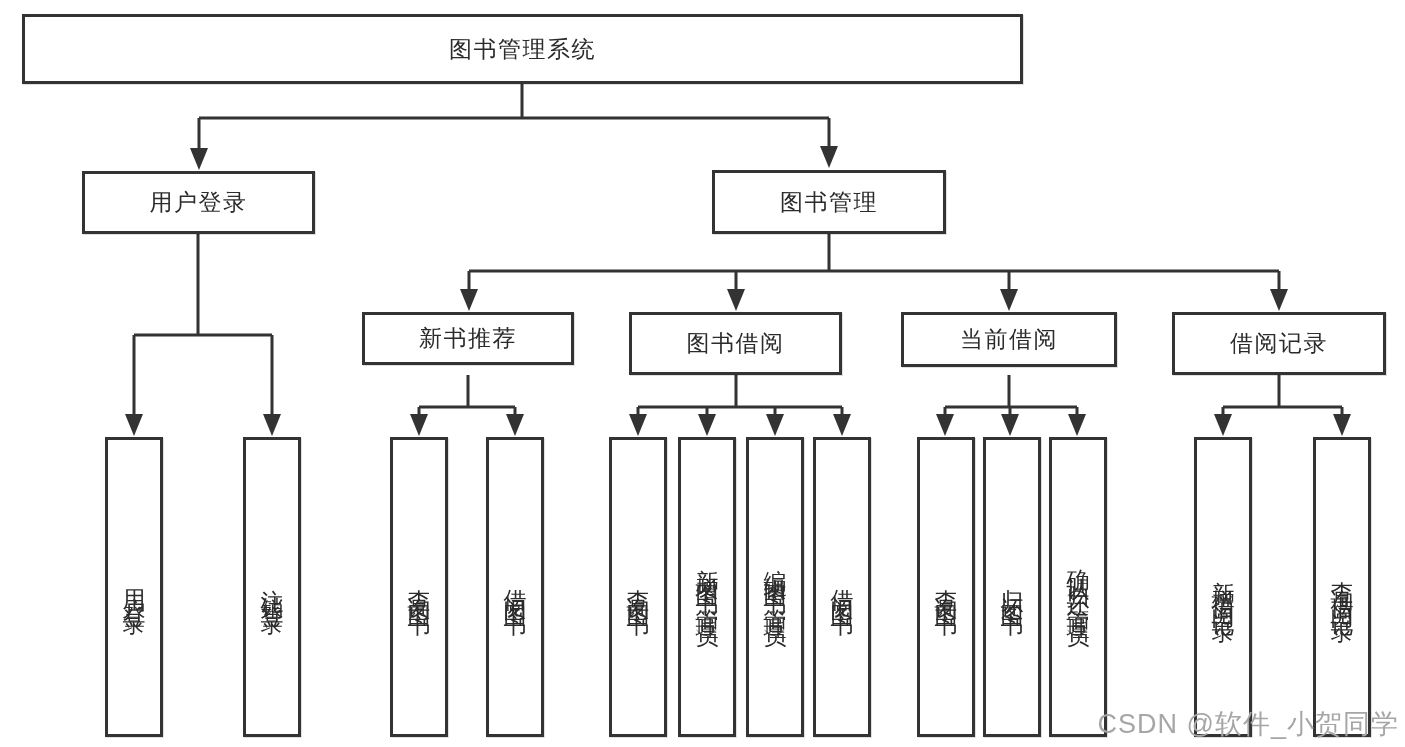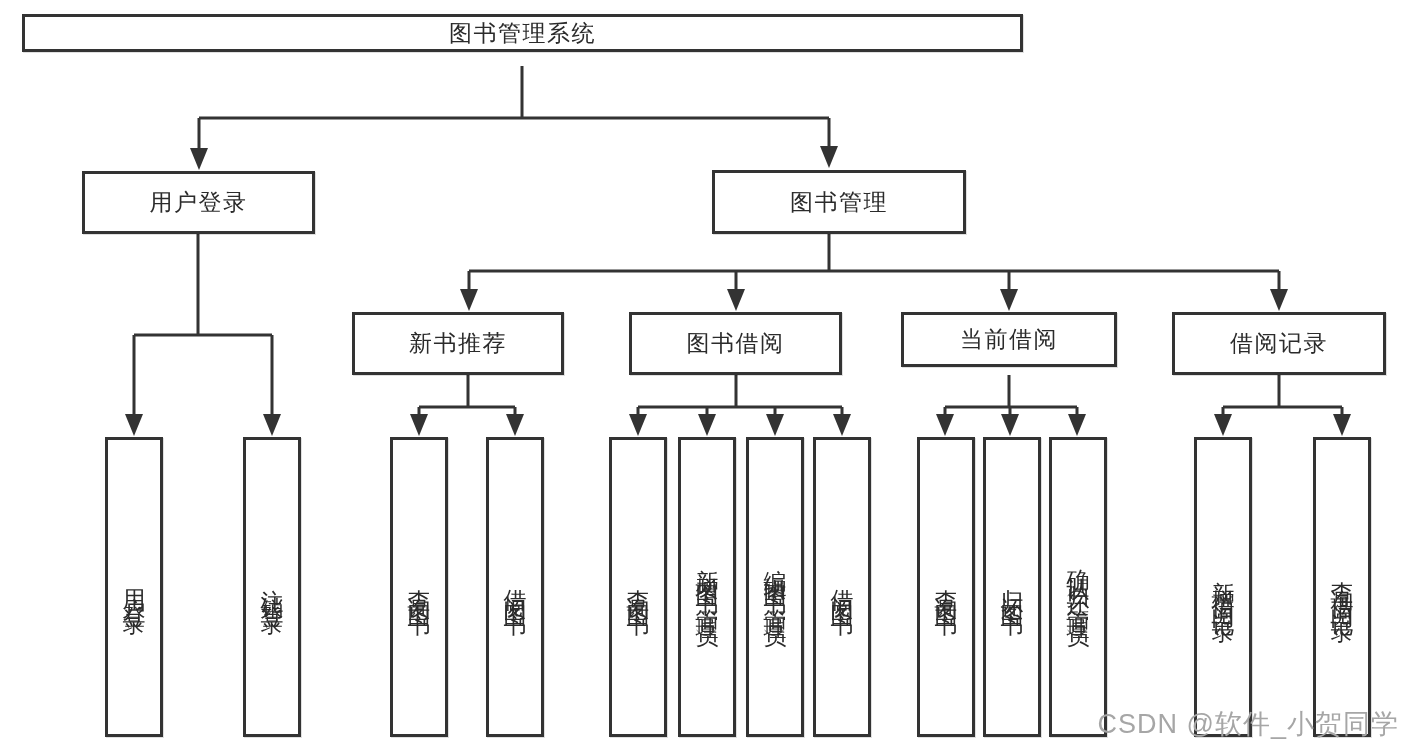--- a/index.html
+++ b/index.html
@@ -82,26 +82,26 @@
       <polygon points="766,414 784,414 775,436"></polygon>
       <polygon points="833,414 851,414 842,436"></polygon>
       <polygon points="936,414 954,414 945,436"></polygon>
       <polygon points="1001,414 1019,414 1010,436"></polygon>
       <polygon points="1068,414 1086,414 1077,436"></polygon>
       <polygon points="1214,414 1232,414 1223,436"></polygon>
       <polygon points="1333,414 1351,414 1342,436"></polygon>
     </g>
   </svg>
 
-  <div class="box" style="left:22px; top:14px; width:1001px; height:38px;text-align:center;">图书管理系统</div>
+  <div class="box" style="left:22px; top:14px; width:1001px; height:70px;text-align:center;">图书管理系统</div>
 
   <div class="box" style="left:82px; top:171px; width:233px; height:63px;">用户登录</div>
-  <div class="box" style="left:712px; top:170px; width:254px; height:64px;">图书管理</div>
+  <div class="box" style="left:712px; top:170px; width:234px; height:64px;">图书管理</div>
 
-  <div class="box" style="left:352px; top:312px; width:212px; height:63px;">新书推荐</div>
+  <div class="box" style="left:362px; top:312px; width:212px; height:53px;">新书推荐</div>
   <div class="box" style="left:629px; top:312px; width:213px; height:63px;">图书借阅</div>
   <div class="box" style="left:901px; top:312px; width:216px; height:55px;">当前借阅</div>
   <div class="box" style="left:1172px; top:312px; width:214px; height:63px;">借阅记录</div>
 
   <div class="box leaf" style="left:105px; top:437px; width:58px; height:300px;">用户登录</div>
   <div class="box leaf" style="left:243px; top:437px; width:58px; height:300px;">注销登录</div>
 
   <div class="box leaf" style="left:390px; top:437px; width:58px; height:300px;">查询图书</div>
   <div class="box leaf" style="left:486px; top:437px; width:58px; height:300px;">借阅图书</div>
 

